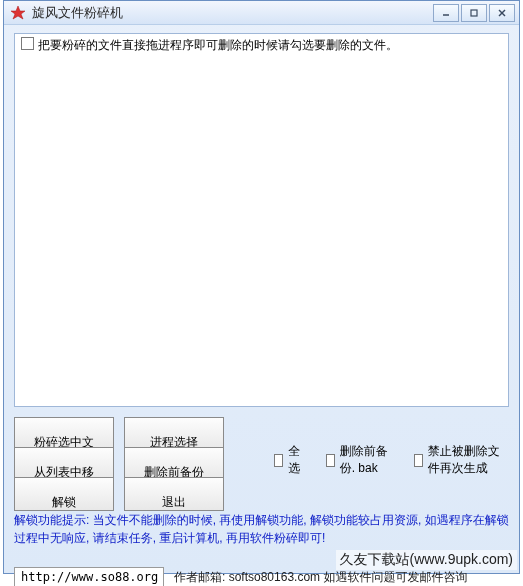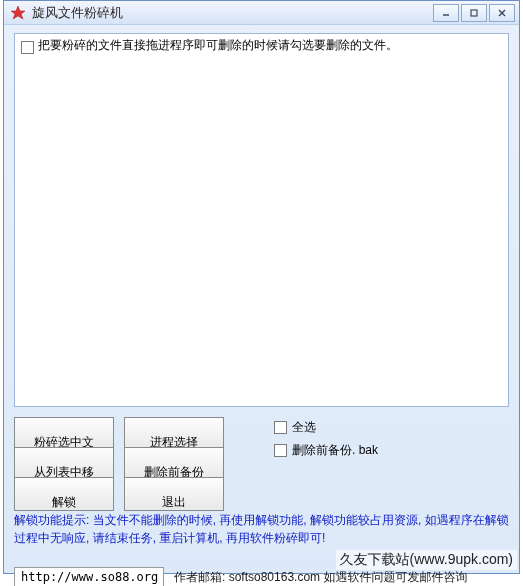--- a/index.html
+++ b/index.html
@@ -54,21 +54,21 @@
     cursor: default;
   }
   .client {
     padding: 8px 10px 10px 10px;
     height: calc(100% - 28px);
     display: flex;
     flex-direction: column;
   }
   .list-header-row {
     display: flex;
-    align-items: flex-end;
+    align-items: flex-start;
     border: 1px solid #9fb7d8;
     border-bottom: none;
     background: #fff;
     padding: 3px 6px;
     gap: 4px;
   }
   .list-header-row .hchk {
     width: 13px; height: 13px;
     border: 1px solid #7a7a7a;
     background: #fff;
@@ -93,22 +93,21 @@
     border: 1px solid #8a8a8a;
     background: linear-gradient(#fdfdfd,#e8e8e8);
     font-size: 12px;
     font-family: inherit;
     cursor: default;
     padding: 16px;
   }
   .checks {
     margin-left: 50px;
     display: flex;
-    flex-direction: column;
-    gap: 6px;
+    gap: 22px;
     padding-top: 2px;
   }
   .chk-row {
     display: flex;
     align-items: center;
     gap: 5px;
   }
   .chk-row .box {
     width: 13px; height: 13px;
     border: 1px solid #7a7a7a;
@@ -198,20 +197,24 @@
 
       <div class="checks">
         <label class="chk-row">
           <span class="box"></span>
           <span>全选</span>
         </label>
         <label class="chk-row">
           <span class="box"></span>
           <span>删除前备份. bak</span>
         </label>
+        <label class="chk-row">
+          <span class="box"></span>
+          <span>禁止被删除文件再次生成</span>
+        </label>
       </div>
     </div>
 
     <div class="hint">解锁功能提示: 当文件不能删除的时候, 再使用解锁功能, 解锁功能较占用资源, 如遇程序在解锁过程中无响应, 请结束任务, 重启计算机, 再用软件粉碎即可!</div>
 
     <div class="footer-row">
       <div class="urlbox">http://www.so88.org</div>
       <div class="footer-text">作者邮箱: softso80163.com 如遇软件问题可发邮件咨询</div>
     </div>
 

